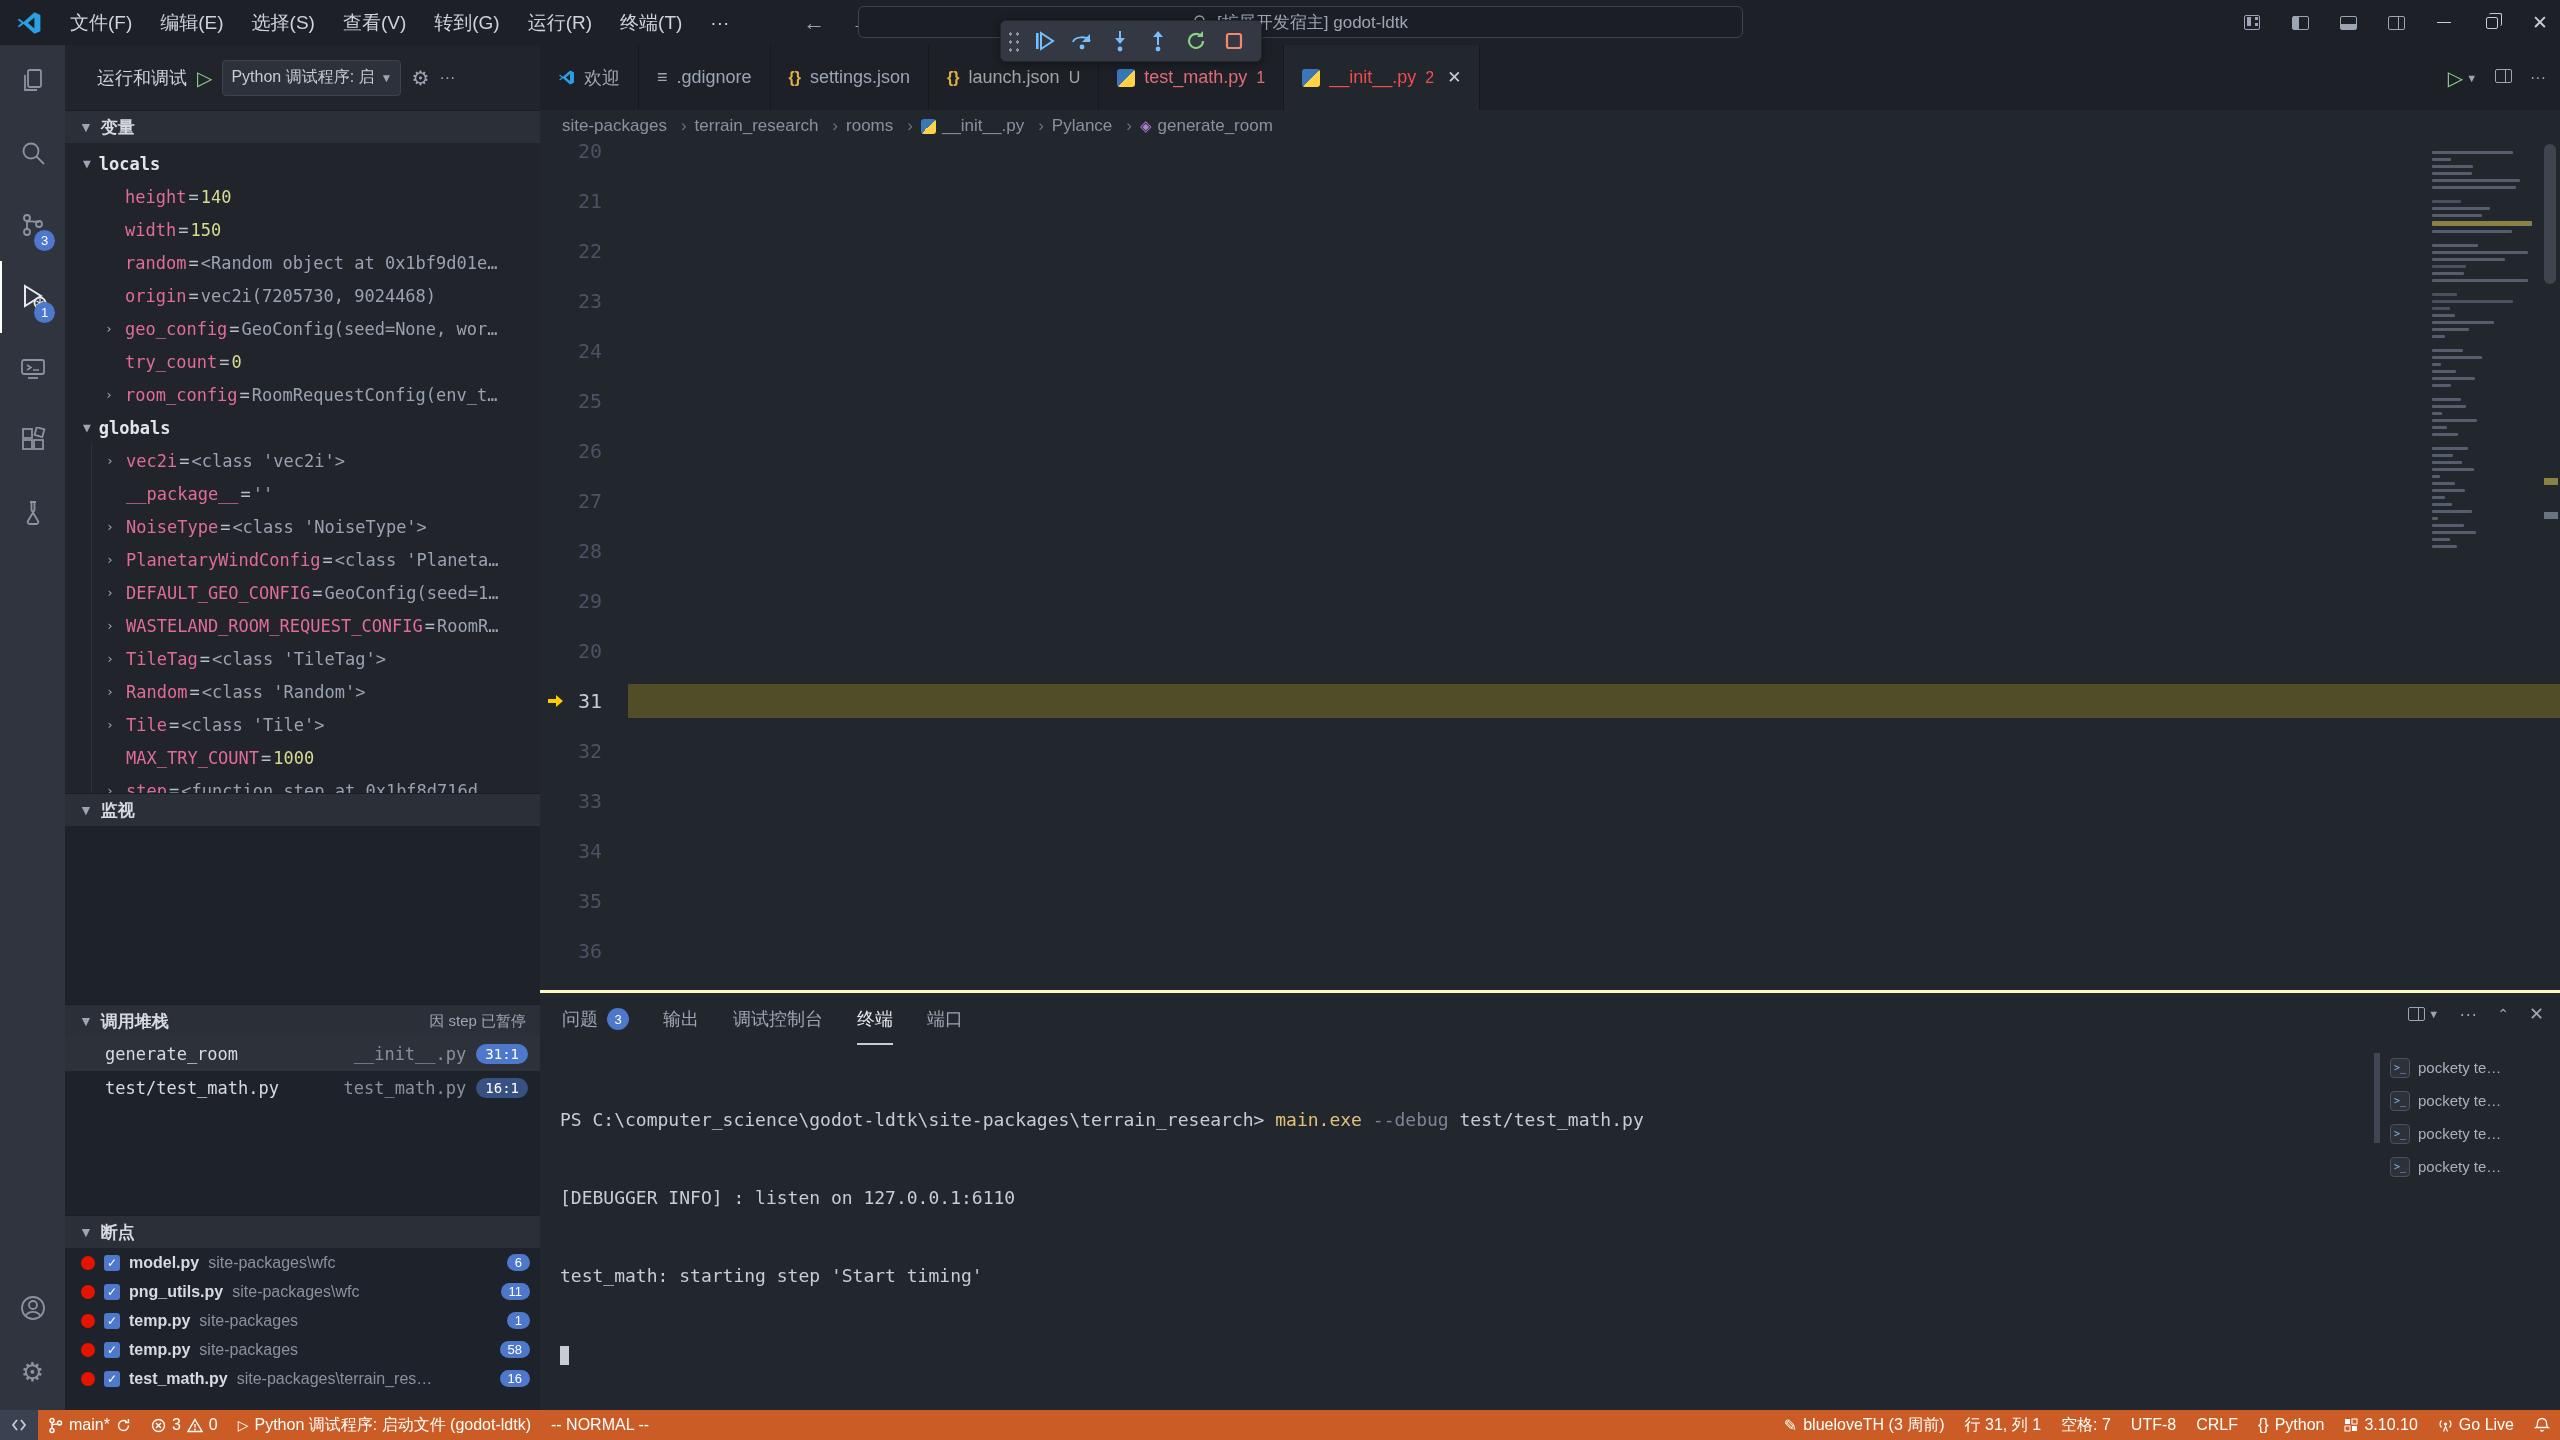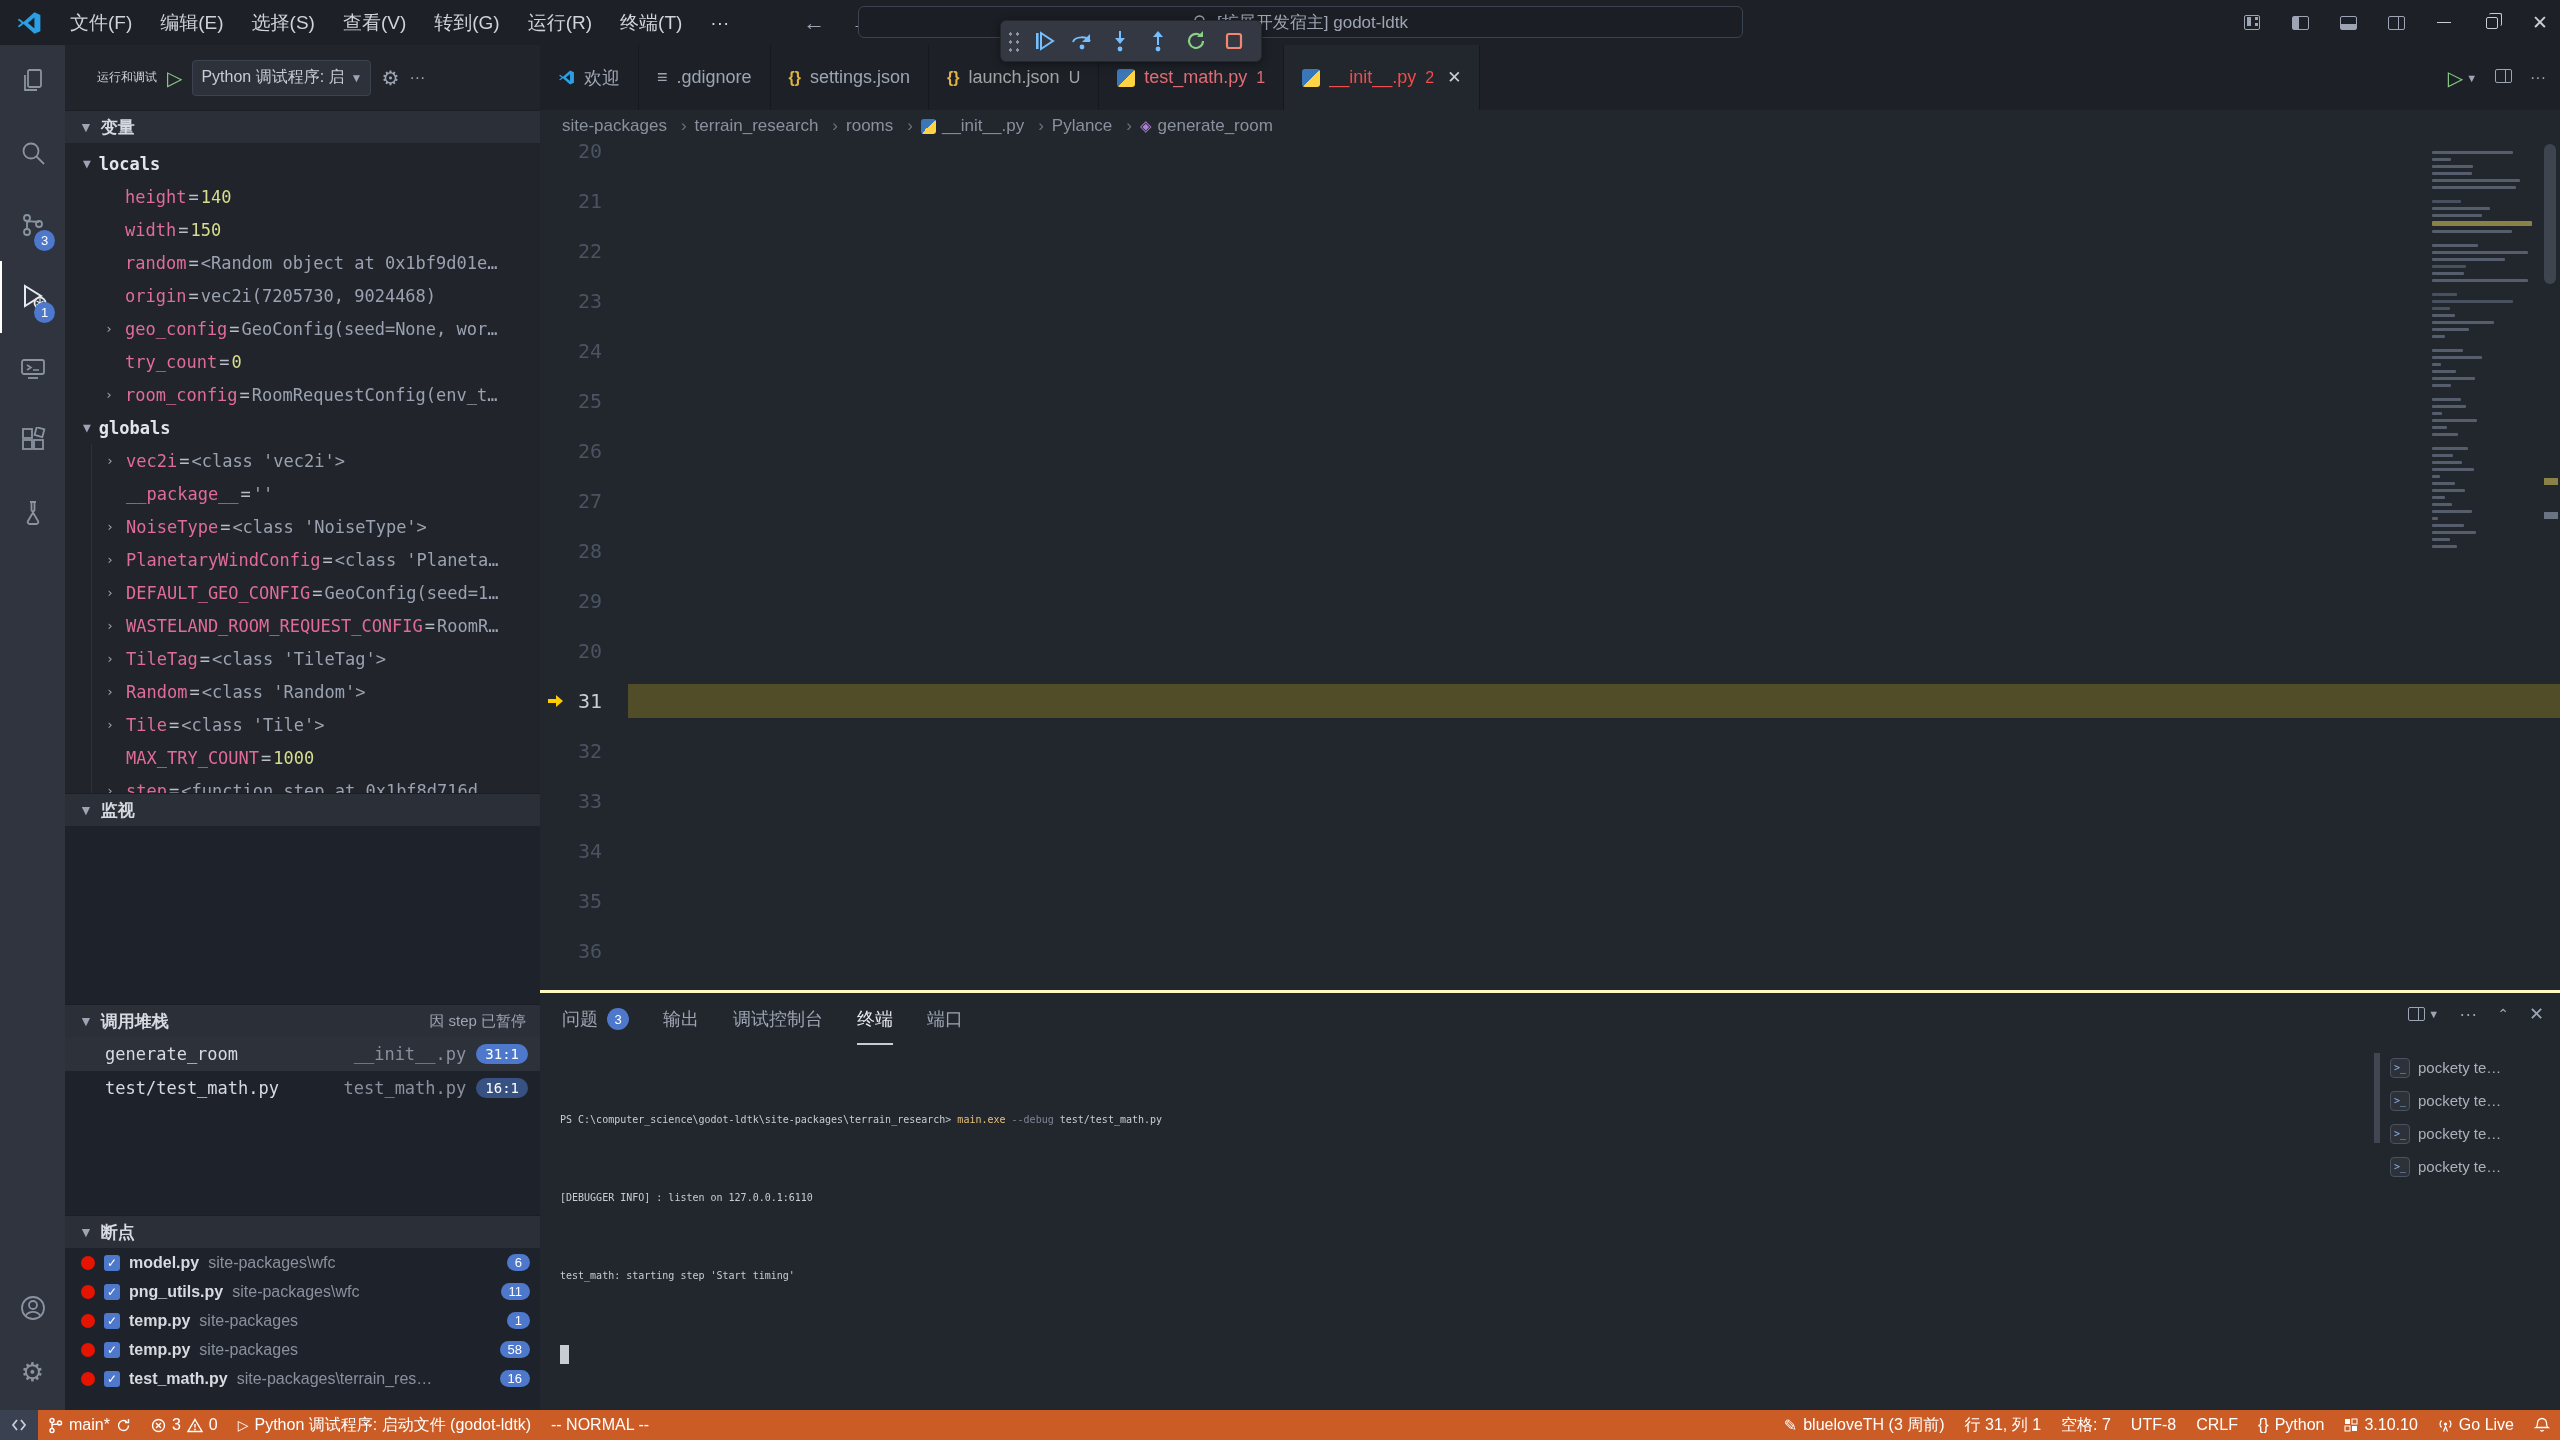--- a/index.html
+++ b/index.html
@@ -38,21 +38,21 @@
   
   #activitybar{position:absolute;left:0;top:45px;width:65px;height:1365px;background:#2f343f;z-index:10;}
   .act-item{position:relative;width:65px;height:72px;display:flex;align-items:center;justify-content:center;cursor:pointer;}
   .act-item.active{border-left:2px solid #fff;}
   .act-badge{position:absolute;right:10px;bottom:10px;min-width:21px;height:21px;border-radius:11px;
     background:#4d78cc;color:#fff;font-size:13px;display:flex;align-items:center;justify-content:center;padding:0 4px;}
   .act-bottom{position:absolute;left:0;width:65px;display:flex;align-items:center;justify-content:center;height:60px;}
   
   #sidebar{position:absolute;left:65px;top:45px;width:475px;height:1365px;background:#21252b;z-index:5;}
   #run-row{height:65px;display:flex;align-items:center;padding-left:32px;gap:10px;background:#21252b;}
-  #run-row .lbl{font-size:12px;color:#cfd3da;white-space:nowrap;}
+  #run-row .lbl{font-size:18px;color:#cfd3da;white-space:nowrap;}
   .play-green{color:#89d185;font-size:20px;}
   #dbg-config{height:36px;background:#2c313a;border:1px solid #3c4350;border-radius:4px;display:flex;
     align-items:center;padding:0 8px;gap:6px;font-size:16px;color:#c8ccd4;max-width:215px;white-space:nowrap;overflow:hidden;}
   .sec-head{height:33px;background:#2a2f38;display:flex;align-items:center;padding-left:14px;gap:8px;
     font-size:17px;font-weight:bold;color:#d7dae0;border-top:1px solid #1b1e23;}
   .sec-head .chev{font-weight:normal;color:#9da5b4;font-size:14px;}
   .sec-head .right-note{margin-left:auto;margin-right:14px;font-weight:normal;font-size:15px;color:#9da5b4;}
   #vars-list{height:650px;overflow:hidden;background:#21252b;padding-top:4px;}
   .var-group-head{height:33px;display:flex;align-items:center;padding-left:18px;gap:8px;font-size:17px;font-weight:bold;color:#e2e5ea;}
   .var-row{height:33px;display:flex;align-items:center;padding-left:40px;font-size:17px;white-space:nowrap;overflow:hidden;}
@@ -112,21 +112,21 @@
   #edit-scroll{position:absolute;right:4px;top:144px;width:12px;height:140px;background:rgba(140,150,170,.28);border-radius:6px;z-index:8;}
   .ruler-mark{position:absolute;right:2px;width:14px;height:7px;background:#8a8146;z-index:8;}
   
   #panel{position:absolute;left:540px;top:990px;width:2020px;height:420px;background:#22262d;border-top:3px solid #fef9c3;z-index:5;}
   #panel-tabs{height:52px;display:flex;align-items:center;padding-left:22px;gap:34px;font-size:18px;color:#9da5b4;}
   .ptab{display:flex;align-items:center;gap:9px;height:52px;cursor:pointer;}
   .ptab.active{color:#e6e9ee;box-shadow:inset 0 -2px 0 #c8ccd4;}
   .ptab .pbadge{background:#4d78cc;color:#fff;border-radius:11px;min-width:22px;height:22px;font-size:13px;
     display:flex;align-items:center;justify-content:center;}
   #panel-actions{position:absolute;right:16px;top:10px;display:flex;gap:20px;color:#9da5b4;font-size:18px;align-items:center;}
-  #term{position:absolute;left:20px;top:62px;width:1790px;font-size:10px;line-height:26px;color:#c8ccd4;white-space:pre;}
+  #term{position:absolute;left:20px;top:62px;width:1790px;font-size:18px;line-height:26px;color:#c8ccd4;white-space:pre;}
   .t-y{color:#e5c07b;} .t-d{color:#7d8595;}
   #cursor{display:inline-block;width:9px;height:19px;background:#c8ccd4;vertical-align:middle;}
   #term-scroll{position:absolute;right:180px;top:60px;width:6px;height:90px;background:rgba(140,150,170,.3);}
   #sessions{position:absolute;right:8px;top:58px;width:162px;}
   .sess{height:33px;display:flex;align-items:center;gap:8px;font-size:15px;color:#aab1bd;cursor:pointer;}
   .sess-ic{width:20px;height:20px;border-radius:4px;background:#2c313a;border:1px solid #4a5260;color:#8fb3e8;
     font-size:10px;display:flex;align-items:center;justify-content:center;flex:none;font-family:"DejaVu Sans Mono",monospace;}
   
   #statusbar{position:absolute;left:0;top:1410px;width:2560px;height:30px;background:#cc5c25;
     display:flex;align-items:center;font-size:16px;color:#fff;z-index:30;}

